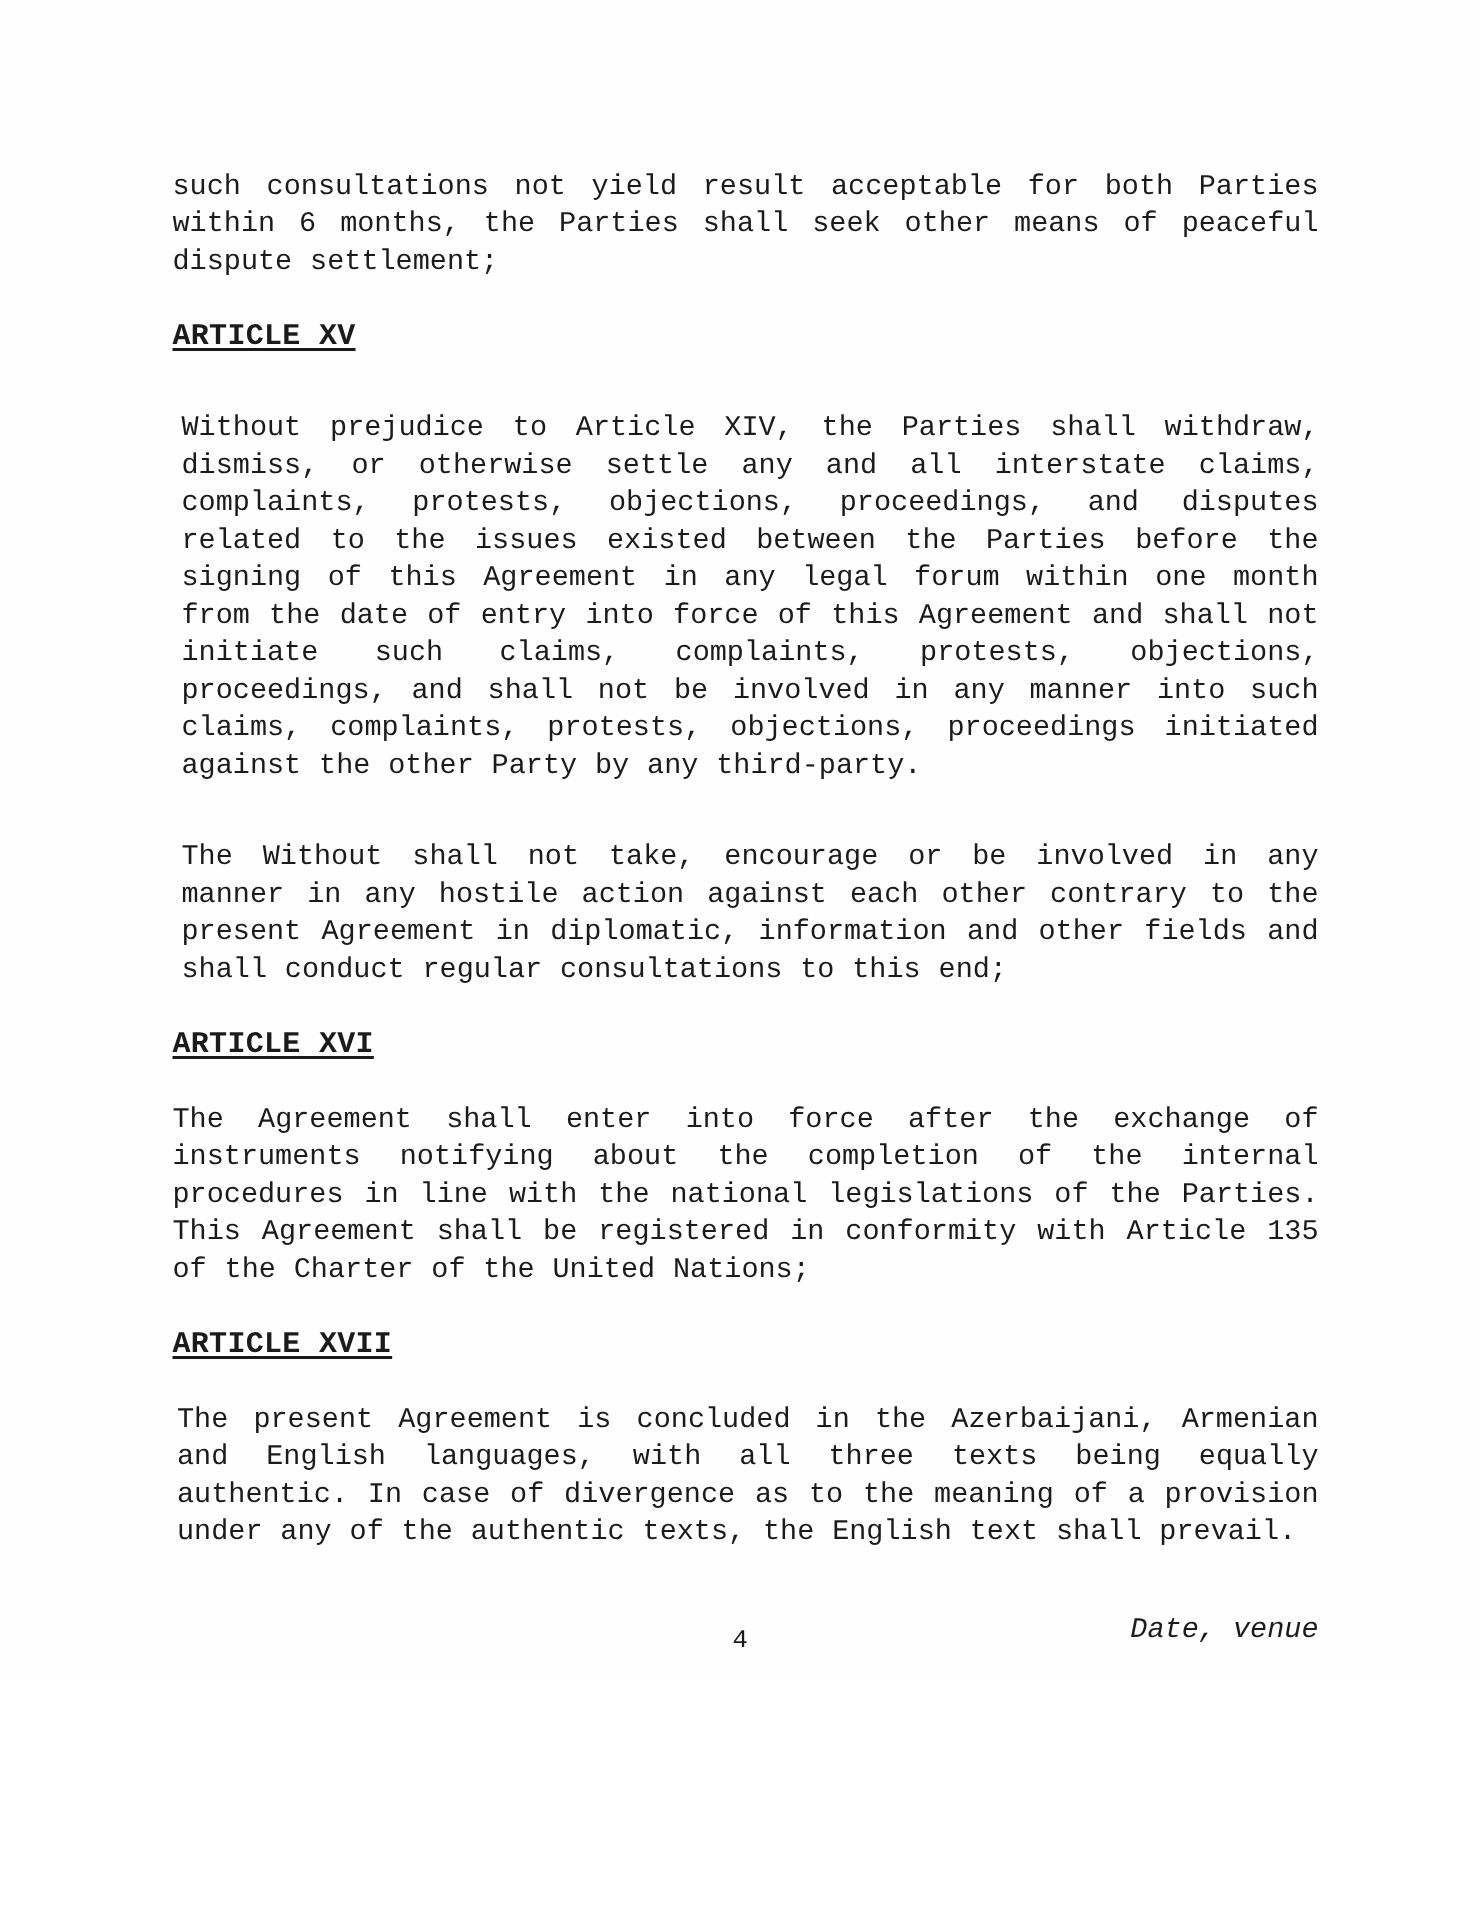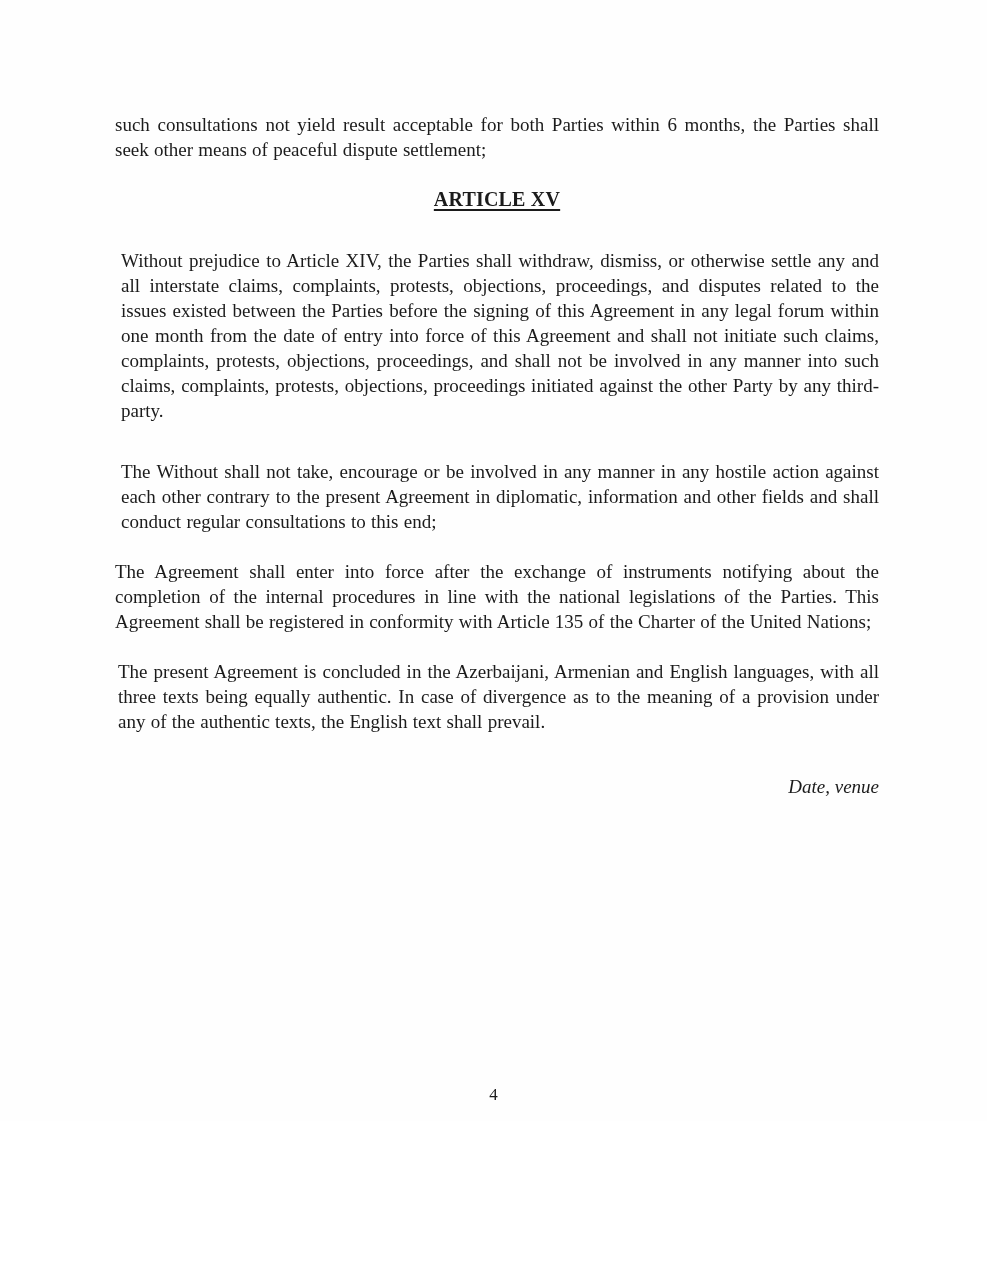--- a/index.html
+++ b/index.html
@@ -5,21 +5,21 @@
   html, body {
     margin: 0;
     padding: 0;
     background: #ffffff;
   }
   .page {
     position: relative;
     width: 987px;
     height: 1121px;
     background: #fefefe;
-    font-family: Liberation Serif, serif;
+    font-family: Liberation Mono, monospace;
     color: #1b1b1b;
     overflow: hidden;
     box-sizing: border-box;
   }
   .content {
     box-sizing: border-box;
     padding: 112px 108px 0 115px;
   }
   .body-text {
     font-size: 19px;
@@ -32,21 +32,21 @@
     padding-left: 6px;
     margin-top: 36px;
   }
   .indent-xs {
     padding-left: 3px;
   }
   .article-heading {
     font-size: 20px;
     line-height: 25px;
     font-weight: bold;
-    text-align: center;
+    text-align: left;
     margin: 0 0 25px 0;
     letter-spacing: 0.2px;
   }
   .article-heading .underlined {
     text-decoration: underline;
     text-decoration-thickness: 2px;
     text-underline-offset: 3px;
   }
   .signature-line {
     font-size: 19px;
@@ -72,23 +72,25 @@
   <div class="content">
 
     <p class="body-text">such consultations not yield result acceptable for both Parties within 6 months, the Parties shall seek other means of peaceful dispute settlement;</p>
 
     <h2 class="article-heading"><span class="underlined">ARTICLE XV</span></h2>
 
     <p class="body-text indent-sm">Without prejudice to Article XIV, the Parties shall withdraw, dismiss, or otherwise settle any and all interstate claims, complaints, protests, objections, proceedings, and disputes related to the issues existed between the Parties before the signing of this Agreement in any legal forum within one month from the date of entry into force of this Agreement and shall not initiate such claims, complaints, protests, objections, proceedings, and shall not be involved in any manner into such claims, complaints, protests, objections, proceedings initiated against the other Party by any third-party.</p>
 
     <p class="body-text indent-sm">The Without shall not take, encourage or be involved in any manner in any hostile action against each other contrary to the present Agreement in diplomatic, information and other fields and shall conduct regular consultations to this end;</p>
 
+    <h2 class="article-heading"><span class="underlined">ARTICLE XVI</span></h2>
 
     <p class="body-text">The Agreement shall enter into force after the exchange of instruments notifying about the completion of the internal procedures in line with the national legislations of the Parties. This Agreement shall be registered in conformity with Article 135 of the Charter of the United Nations;</p>
 
+    <h2 class="article-heading"><span class="underlined">ARTICLE XVII</span></h2>
 
     <p class="body-text indent-xs">The present Agreement is concluded in the Azerbaijani, Armenian and English languages, with all three texts being equally authentic. In case of divergence as to the meaning of a provision under any of the authentic texts, the English text shall prevail.</p>
 
     <p class="signature-line">Date, venue</p>
 
   </div>
 
   <div class="page-number">4</div>
 </div>
 

